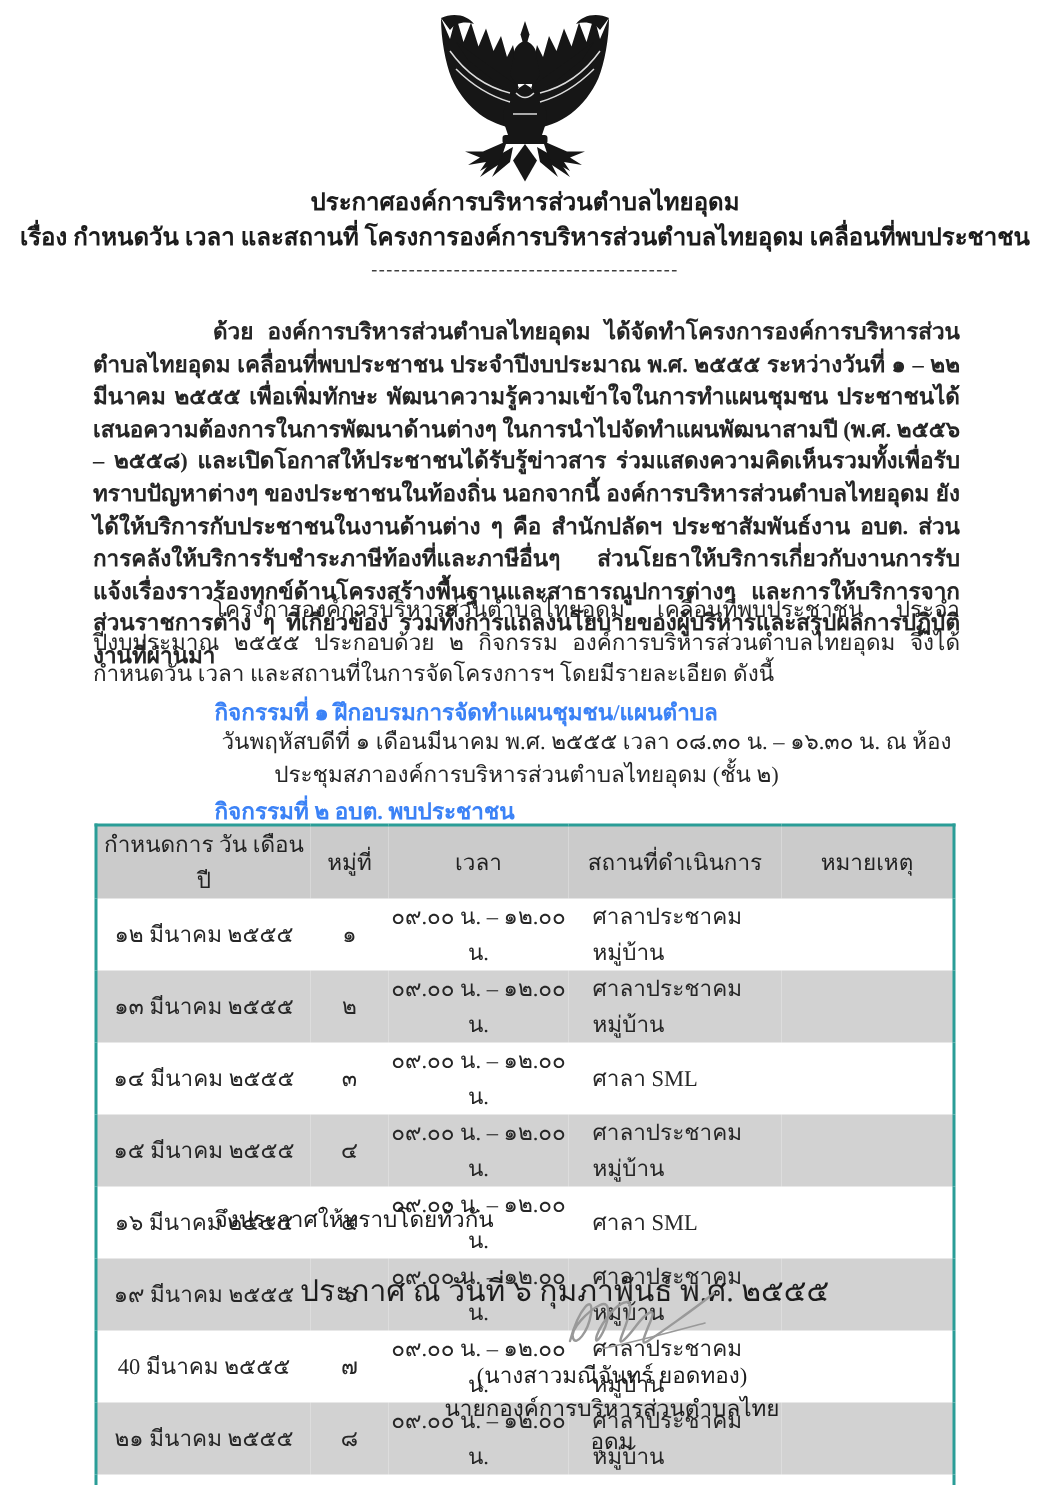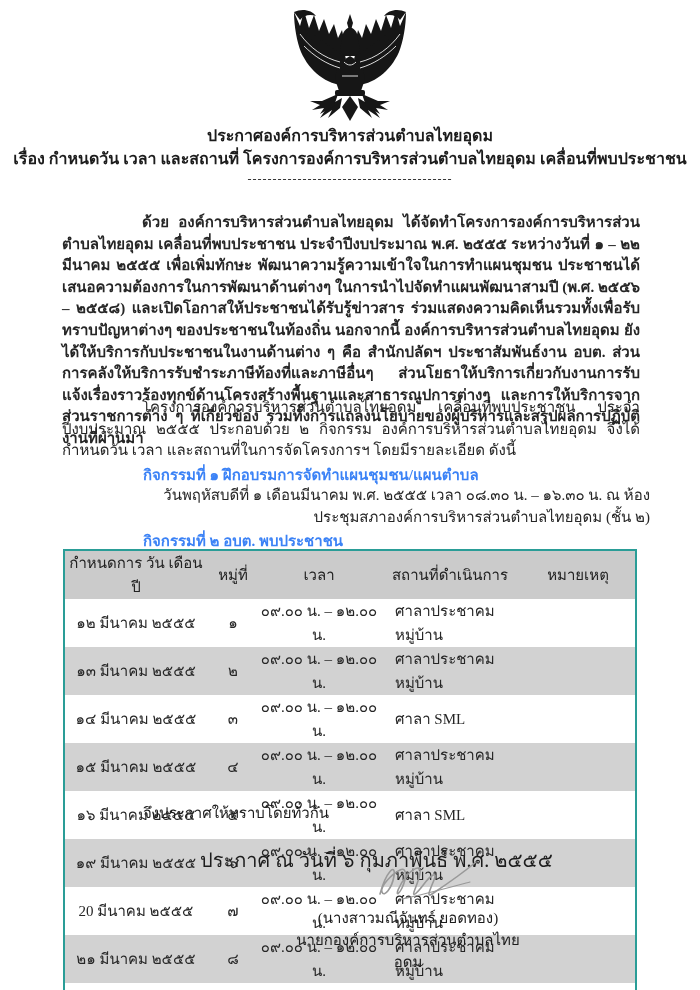--- a/index.html
+++ b/index.html
@@ -11,21 +11,21 @@
   .abs{position:absolute;}
   #emblem{top:6px;left:50%;transform:translateX(-50%);}
   #title-block{top:124px;left:0;width:700px;text-align:center;
     font-weight:bold;font-size:16px;line-height:23px;}
   #divider{font-weight:normal;font-size:12px;letter-spacing:1px;color:#2b2b2b;line-height:18px;}
   .para{font-size:15px;line-height:21.6px;text-align:justify;color:#262626;}
   #para1{top:212px;left:62px;width:578px;text-indent:80px;font-weight:bold;}
   #para2{top:397px;left:62px;width:578px;text-indent:80px;}
   .act-head{font-size:15px;font-weight:bold;color:#3b82f6;}
   #act1-head{top:463px;left:143px;}
-  #act1-detail{top:485px;left:72px;width:578px;text-indent:80px;text-align:right;}
+  #act1-detail{top:485px;left:62px;width:578px;text-indent:80px;text-align:center;}
   #act2-head{top:529px;left:143px;}
   #schedule-table{top:549px;left:63px;width:574px;border-collapse:collapse;
     border:2px solid #2a9d97;font-size:15px;table-layout:fixed;}
   #schedule-table th{background:#cbcbcb;font-weight:normal;height:27px;
     text-align:center;padding:0;color:#222;}
   #schedule-table td{height:24px;text-align:center;padding:0;color:#262626;}
   #schedule-table tr.alt td{background:#d2d2d2;}
   #schedule-table td.place{text-align:left;padding-left:16px;}
   .c-date{width:143px;}.c-moo{width:52px;}.c-time{width:120px;}
   .c-place{width:142px;}.c-note{width:115px;}
@@ -136,21 +136,21 @@
       <td></td>
     </tr>
     <tr class="alt">
       <td>๑๙  มีนาคม ๒๕๕๕</td>
       <td>๖</td>
       <td>๐๙.๐๐ น. – ๑๒.๐๐ น.</td>
       <td class="place">ศาลาประชาคมหมู่บ้าน</td>
       <td></td>
     </tr>
     <tr>
-      <td>20  มีนาคม ๒๕๕๕</td>
+      <td>40  มีนาคม ๒๕๕๕</td>
       <td>๗</td>
       <td>๐๙.๐๐ น. – ๑๒.๐๐ น.</td>
       <td class="place">ศาลาประชาคมหมู่บ้าน</td>
       <td></td>
     </tr>
     <tr class="alt">
       <td>๒๑  มีนาคม ๒๕๕๕</td>
       <td>๘</td>
       <td>๐๙.๐๐ น. – ๑๒.๐๐ น.</td>
       <td class="place">ศาลาประชาคมหมู่บ้าน</td>

